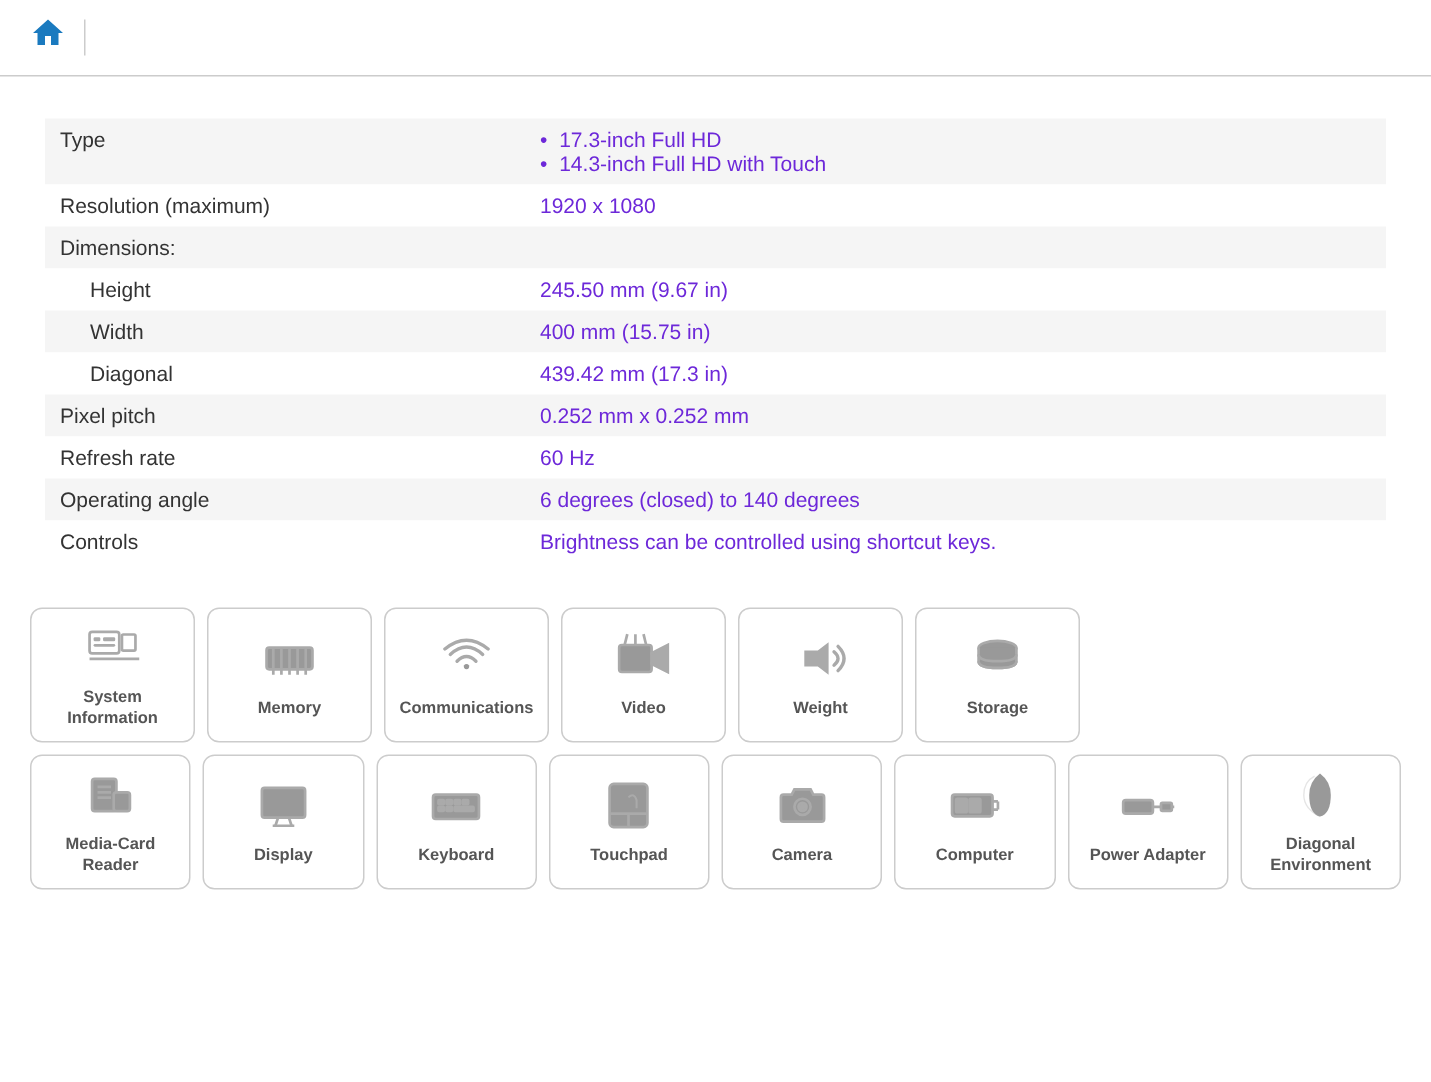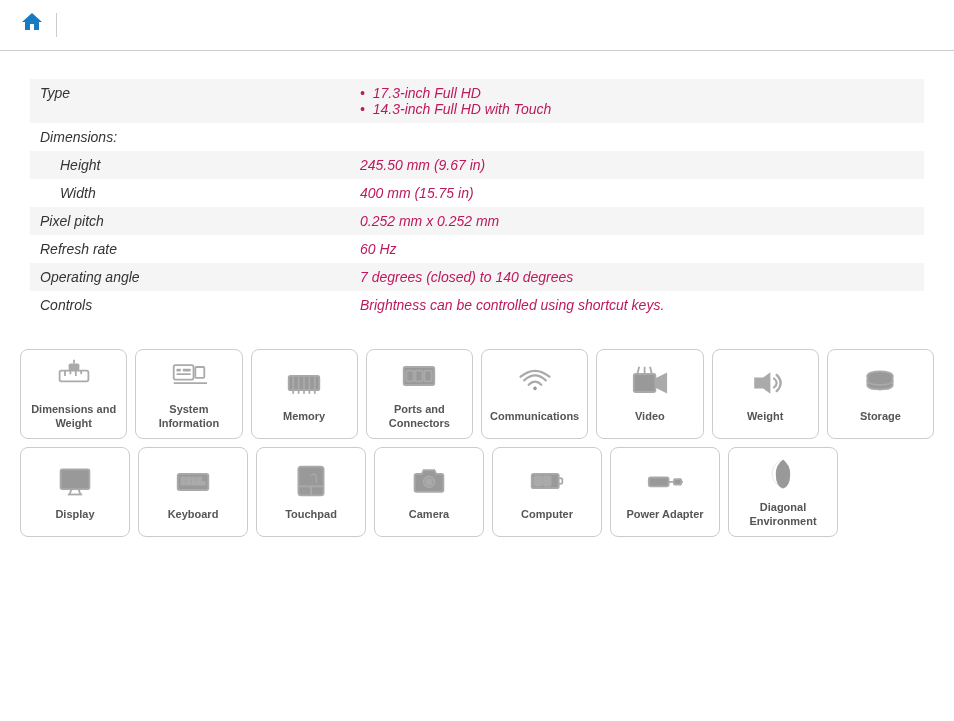--- a/index.html
+++ b/index.html
@@ -49,39 +49,38 @@
     .section-title {
       font-weight: bold;
       font-size: 15px;
       margin-bottom: 8px;
     }
 
     
     .specs-table {
       width: 100%;
       border-collapse: collapse;
-      font-style: italic;
     }
     .specs-table tr:nth-child(odd) {
       background: #f5f5f5;
     }
     .specs-table tr:nth-child(even) {
       background: #fff;
     }
     .specs-table td {
       padding: 6px 10px;
       vertical-align: top;
       font-size: 14px;
     }
     .specs-table td:first-child {
       width: 320px;
       color: #333;
     }
     .specs-table td:last-child {
-      color: #be185d;
+      color: #6d28d9;
     }
     .bullet-list {
       list-style: none;
       padding: 0;
     }
     .bullet-list li::before {
       content: "• ";
       margin-right: 4px;
     }
     .indent {
@@ -149,67 +148,61 @@
     <tr>
           <td>Type</td>
           <td>
             <ul class="bullet-list">
               <li>17.3-inch Full HD</li>
               <li>14.3-inch Full HD with Touch</li>
             </ul>
           </td>
         </tr>
         <tr>
+          <td>Resolution (maximum)</td>
+          <td>1920 x 1080</td>
+        </tr>
+        <tr>
           <td>Dimensions:</td>
           <td></td>
         </tr>
         <tr>
           <td class="indent">Height</td>
           <td>245.50 mm (9.67 in)</td>
         </tr>
         <tr>
           <td class="indent">Width</td>
           <td>400 mm (15.75 in)</td>
         </tr>
         <tr>
+          <td class="indent">Diagonal</td>
+          <td>439.42 mm (17.3 in)</td>
+        </tr>
+        <tr>
           <td>Pixel pitch</td>
           <td>0.252 mm x 0.252 mm</td>
         </tr>
         <tr>
           <td>Refresh rate</td>
           <td>60 Hz</td>
         </tr>
         <tr>
           <td>Operating angle</td>
-          <td>7 degrees (closed) to 140 degrees</td>
+          <td>6 degrees (closed) to 140 degrees</td>
         </tr>
         <tr>
           <td>Controls</td>
           <td>Brightness can be controlled using shortcut keys.</td>
         </tr>
       </tbody>
   </table>
 </div>
 
 <div class="bottom-nav">
   <div class="nav-row" id="nav-row-1">
-      <div class="nav-item">
-        <div class="nav-icon"><svg viewBox="0 0 40 40" fill="#aaa" xmlns="http://www.w3.org/2000/svg">
-      <rect x="4" y="14" width="32" height="12" rx="2" fill="none" stroke="#aaa" stroke-width="2"></rect>
-      <line x1="10" y1="14" x2="10" y2="20" stroke="#aaa" stroke-width="2"></line>
-      <line x1="16" y1="14" x2="16" y2="18" stroke="#aaa" stroke-width="2"></line>
-      <line x1="22" y1="14" x2="22" y2="20" stroke="#aaa" stroke-width="2"></line>
-      <line x1="28" y1="14" x2="28" y2="18" stroke="#aaa" stroke-width="2"></line>
-
-      <rect x="14" y="6" width="12" height="8" rx="2" fill="#aaa"></rect>
-      <path d="M20 6 Q20 2 20 2" stroke="#aaa" stroke-width="2"></path>
-    </svg></div>
-        <div class="label">Dimensions and
-Weight</div>
-      </div>
       <div class="nav-item">
         <div class="nav-icon"><svg viewBox="0 0 40 40" fill="#aaa" xmlns="http://www.w3.org/2000/svg">
       <rect x="3" y="8" width="22" height="16" rx="2" fill="none" stroke="#aaa" stroke-width="2"></rect>
       <rect x="27" y="10" width="10" height="12" rx="1" fill="none" stroke="#aaa" stroke-width="2"></rect>
       <line x1="3" y1="28" x2="40" y2="28" stroke="#aaa" stroke-width="2"></line>
       <rect x="6" y="12" width="5" height="3" rx="1" fill="#aaa"></rect>
       <rect x="13" y="12" width="9" height="3" rx="1" fill="#aaa"></rect>
       <rect x="6" y="17" width="16" height="2" rx="1" fill="#aaa"></rect>
     </svg></div>
         <div class="label">System
@@ -225,30 +218,20 @@
       <line x1="32" y1="12" x2="32" y2="28"></line>
       <line x1="8" y1="28" x2="8" y2="32"></line>
       <line x1="14" y1="28" x2="14" y2="32"></line>
       <line x1="20" y1="28" x2="20" y2="32"></line>
       <line x1="26" y1="28" x2="26" y2="32"></line>
       <line x1="32" y1="28" x2="32" y2="32"></line>
     </svg></div>
         <div class="label">Memory</div>
       </div>
       <div class="nav-item">
-        <div class="nav-icon"><svg viewBox="0 0 40 40" fill="none" stroke="#aaa" stroke-width="2" xmlns="http://www.w3.org/2000/svg">
-      <rect x="3" y="10" width="34" height="20" rx="2"></rect>
-      <rect x="6" y="14" width="8" height="12" rx="1"></rect>
-      <rect x="16" y="14" width="8" height="12" rx="1"></rect>
-      <rect x="26" y="14" width="8" height="12" rx="1"></rect>
-    </svg></div>
-        <div class="label">Ports and
-Connectors</div>
-      </div>
-      <div class="nav-item">
         <div class="nav-icon"><svg viewBox="0 0 40 40" fill="#aaa" xmlns="http://www.w3.org/2000/svg">
       <path d="M20 28 a2 2 0 1 1 0.01 0Z"></path>
       <path d="M13 22 Q20 15 27 22" fill="none" stroke="#aaa" stroke-width="2.5" stroke-linecap="round"></path>
       <path d="M8 17 Q20 6 32 17" fill="none" stroke="#aaa" stroke-width="2.5" stroke-linecap="round"></path>
       <path d="M4 13 Q20 0 36 13" fill="none" stroke="#aaa" stroke-width="2.5" stroke-linecap="round"></path>
     </svg></div>
         <div class="label">Communications</div>
       </div>
       <div class="nav-item">
         <div class="nav-icon"><svg viewBox="0 0 40 40" fill="none" stroke="#aaa" stroke-width="2" xmlns="http://www.w3.org/2000/svg">
@@ -272,20 +255,31 @@
         <div class="nav-icon"><svg viewBox="0 0 40 40" fill="none" stroke="#aaa" stroke-width="2" xmlns="http://www.w3.org/2000/svg">
       <ellipse cx="20" cy="12" rx="14" ry="5"></ellipse>
       <path d="M6 12 L6 22 Q6 27 20 27 Q34 27 34 22 L34 12"></path>
       <path d="M6 22 Q6 27 20 27 Q34 27 34 22"></path>
       <path d="M6 17 Q6 22 20 22 Q34 22 34 17"></path>
     </svg></div>
         <div class="label">Storage</div>
       </div>
     </div>
   <div class="nav-row" id="nav-row-2">
+      <div class="nav-item">
+        <div class="nav-icon"><svg viewBox="0 0 40 40" fill="none" stroke="#aaa" stroke-width="2" xmlns="http://www.w3.org/2000/svg">
+      <rect x="6" y="8" width="18" height="24" rx="2"></rect>
+      <line x1="10" y1="14" x2="20" y2="14"></line>
+      <line x1="10" y1="18" x2="20" y2="18"></line>
+      <line x1="10" y1="22" x2="20" y2="22"></line>
+      <rect x="22" y="18" width="12" height="14" rx="2"></rect>
+    </svg></div>
+        <div class="label">Media-Card
+Reader</div>
+      </div>
       <div class="nav-item">
         <div class="nav-icon"><svg viewBox="0 0 40 40" fill="none" stroke="#aaa" stroke-width="2" xmlns="http://www.w3.org/2000/svg">
       <rect x="4" y="7" width="32" height="22" rx="2"></rect>
       <line x1="16" y1="29" x2="14" y2="35"></line>
       <line x1="24" y1="29" x2="26" y2="35"></line>
       <line x1="12" y1="35" x2="28" y2="35"></line>
     </svg></div>
         <div class="label">Display</div>
       </div>
       <div class="nav-item">

